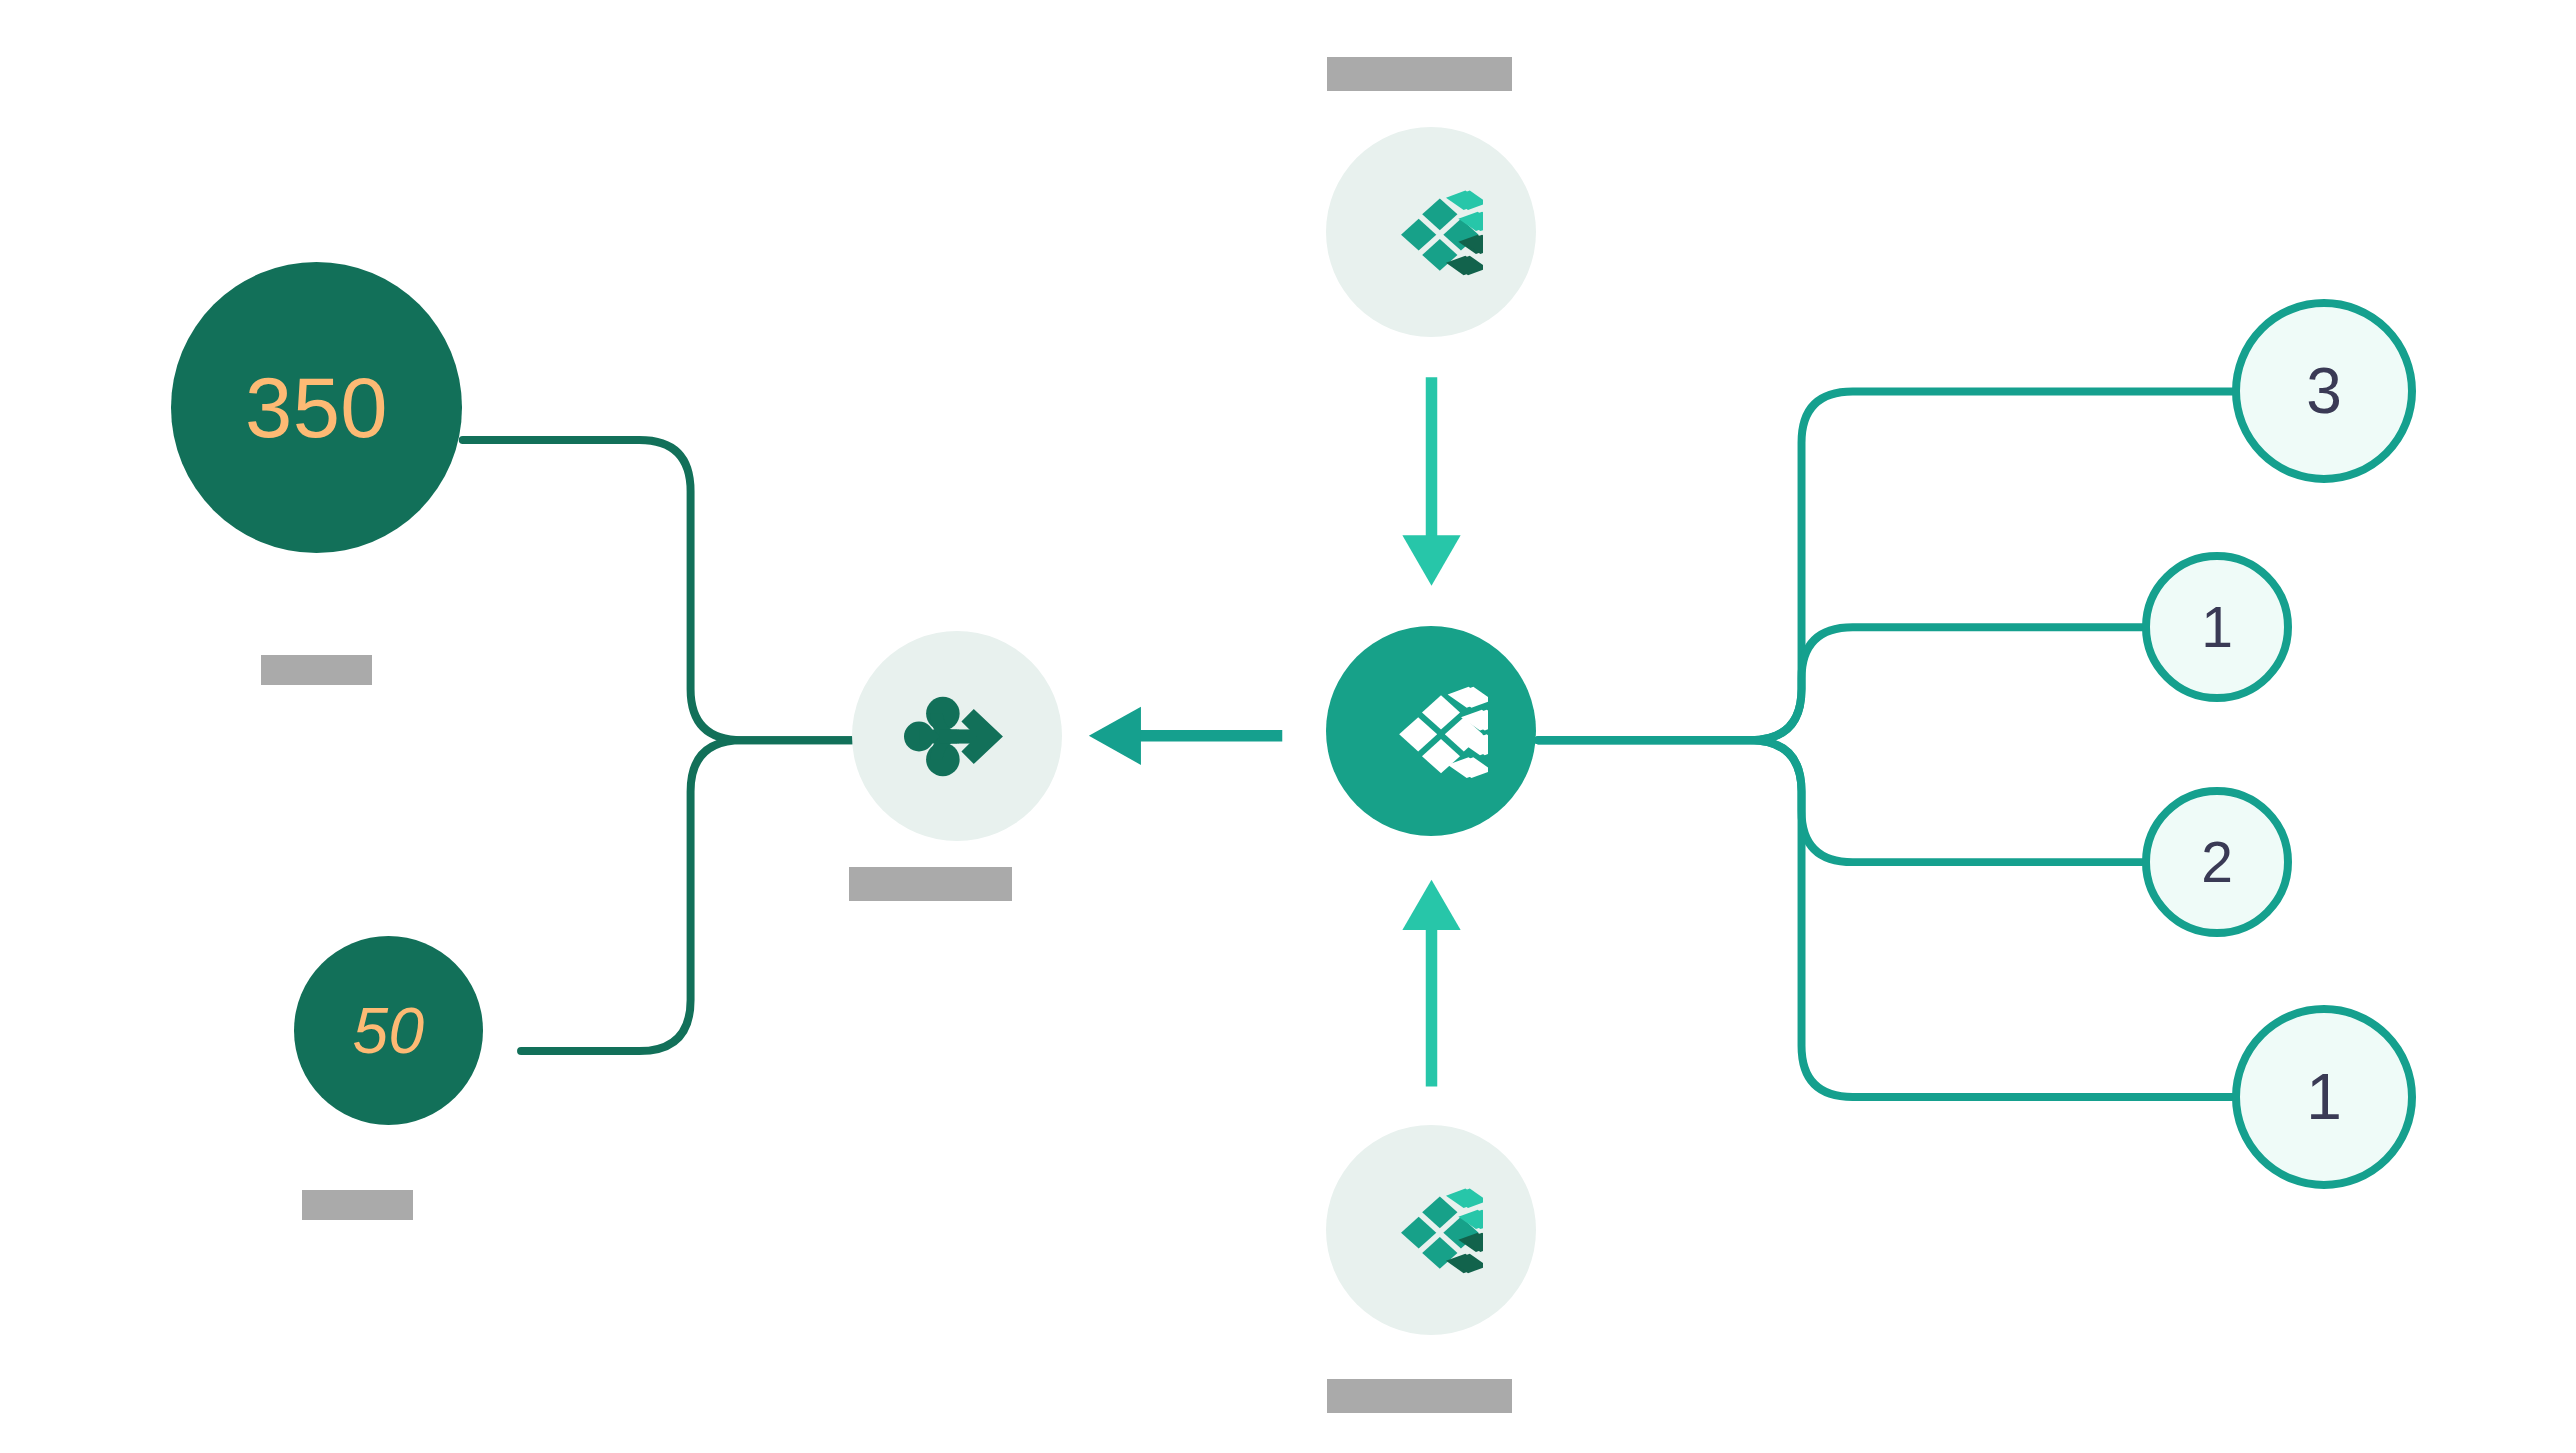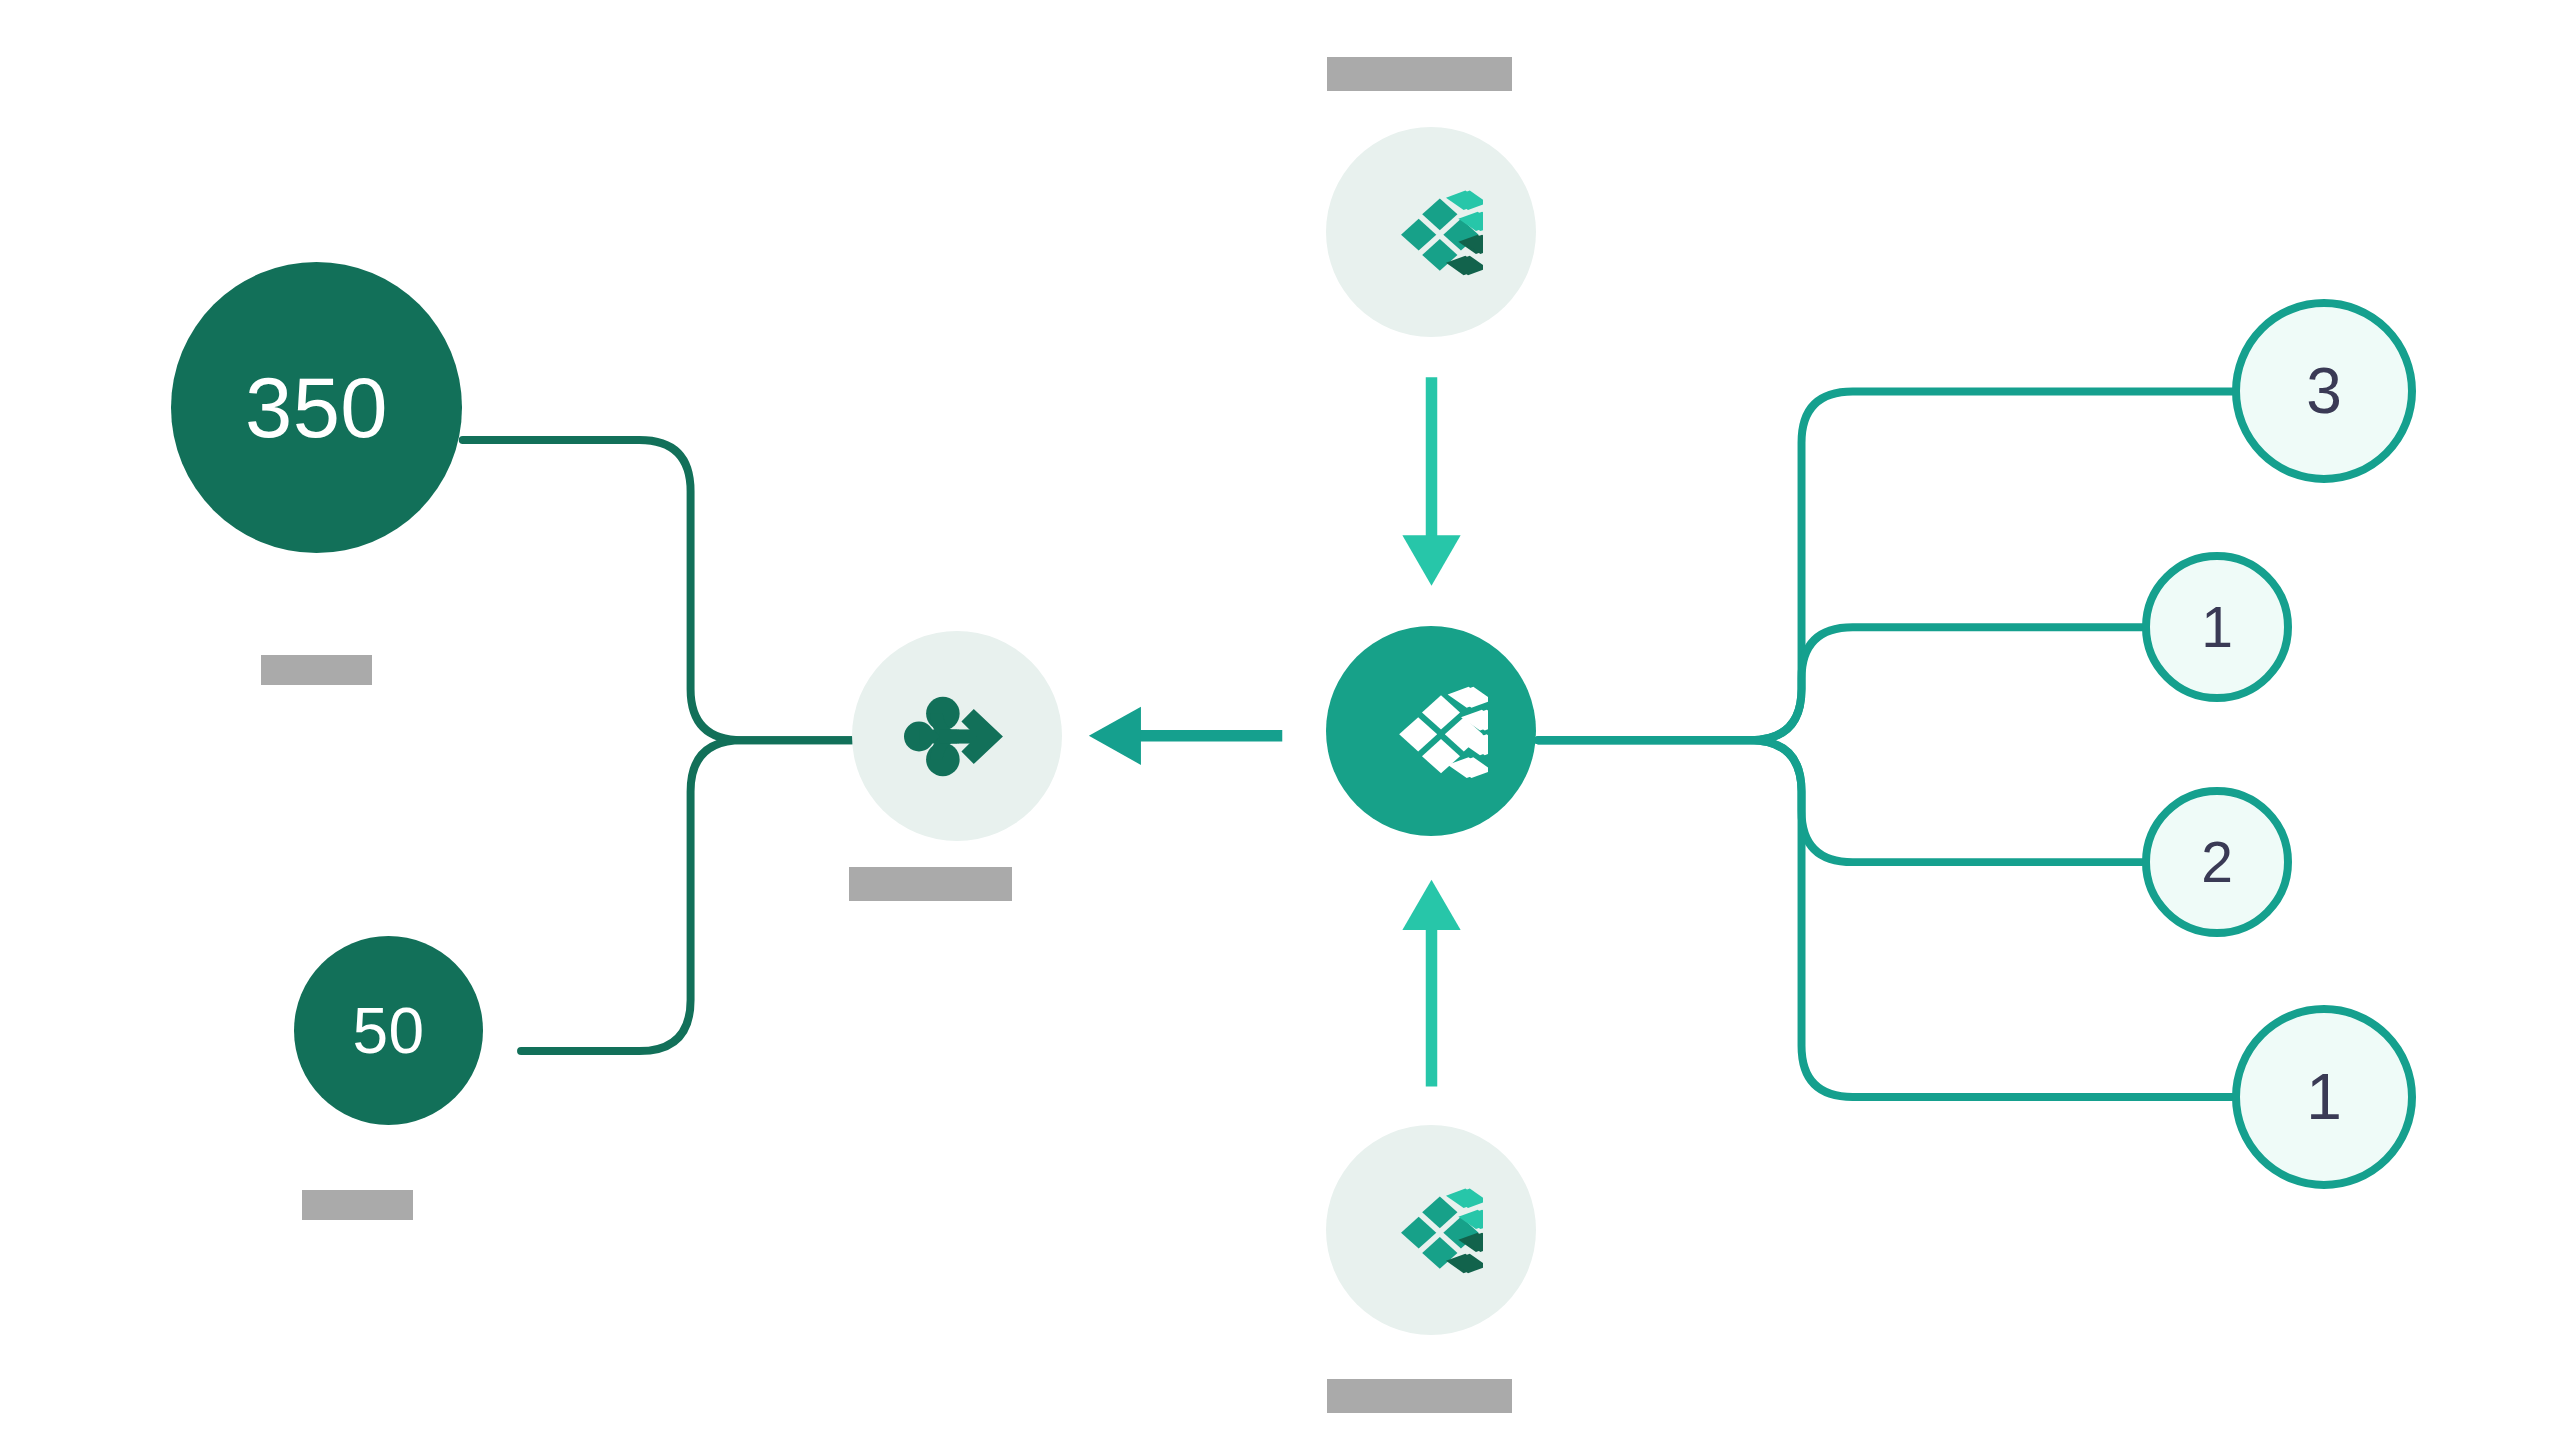--- a/index.html
+++ b/index.html
@@ -32,21 +32,21 @@
     box-sizing: border-box;
     display: flex;
     align-items: center;
     justify-content: center;
     border-radius: 50%;
   }
 
   
   .src {
     background: #127059;
-    color: #ffffff;
+    color: #fdba74;
     font-weight: 400;
   }
   .src .val {
     line-height: 1;
     letter-spacing: 0.4px;
   }
 
   
   .well {
     background: #e8f1ee;
@@ -114,21 +114,21 @@
       <path d="M 1742 838 H 1982 Q 2040 838 2040 896 V 1184 Q 2040 1242 2098 1242 H 2528"></path>
     </g>
   </svg>
 
   <div class="node src" style="left:171px; top:262px; width:291px; height:291px;">
     <span class="val" style="font-size:85px;">350</span>
   </div>
   <div class="bar" style="left:261px; top:655px; width:111px; height:30px;"></div>
 
   <div class="node src" style="left:294px; top:936px; width:189px; height:189px;">
-    <span class="val" style="font-size:64px;">50</span>
+    <span class="val" style="font-size:64px;font-style:italic;">50</span>
   </div>
   <div class="bar" style="left:302px; top:1190px; width:111px; height:30px;"></div>
 
   <div class="node well" style="left:852px; top:631px; width:210px; height:210px;">
     <svg class="glyph" width="106" height="85" viewBox="0 0 120 96">
       <g fill="#127059">
 
         <circle cx="17" cy="48" r="17"></circle>
         <circle cx="44" cy="22" r="19"></circle>
         <circle cx="44" cy="74" r="19"></circle>

